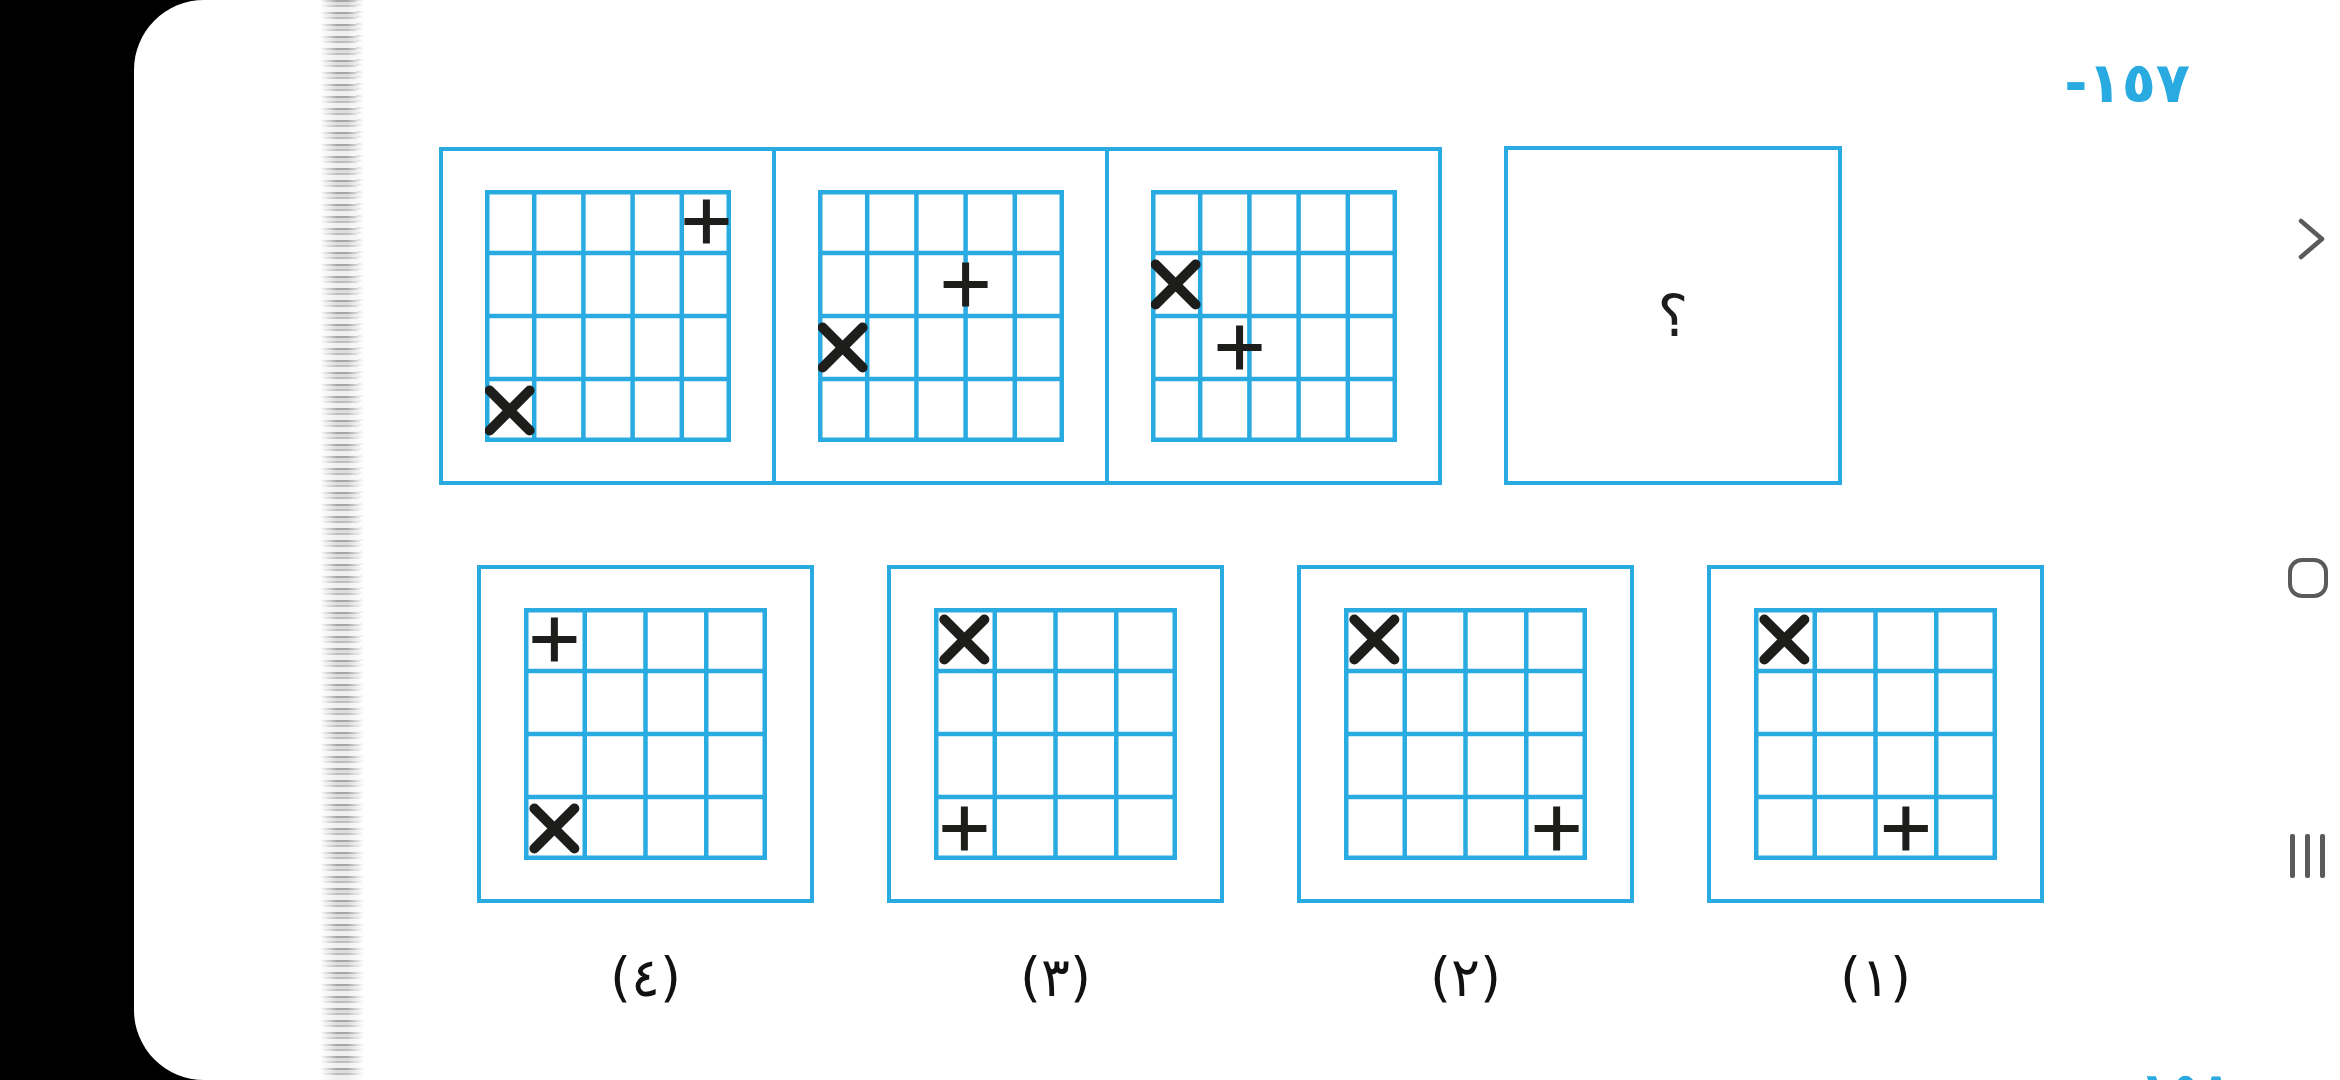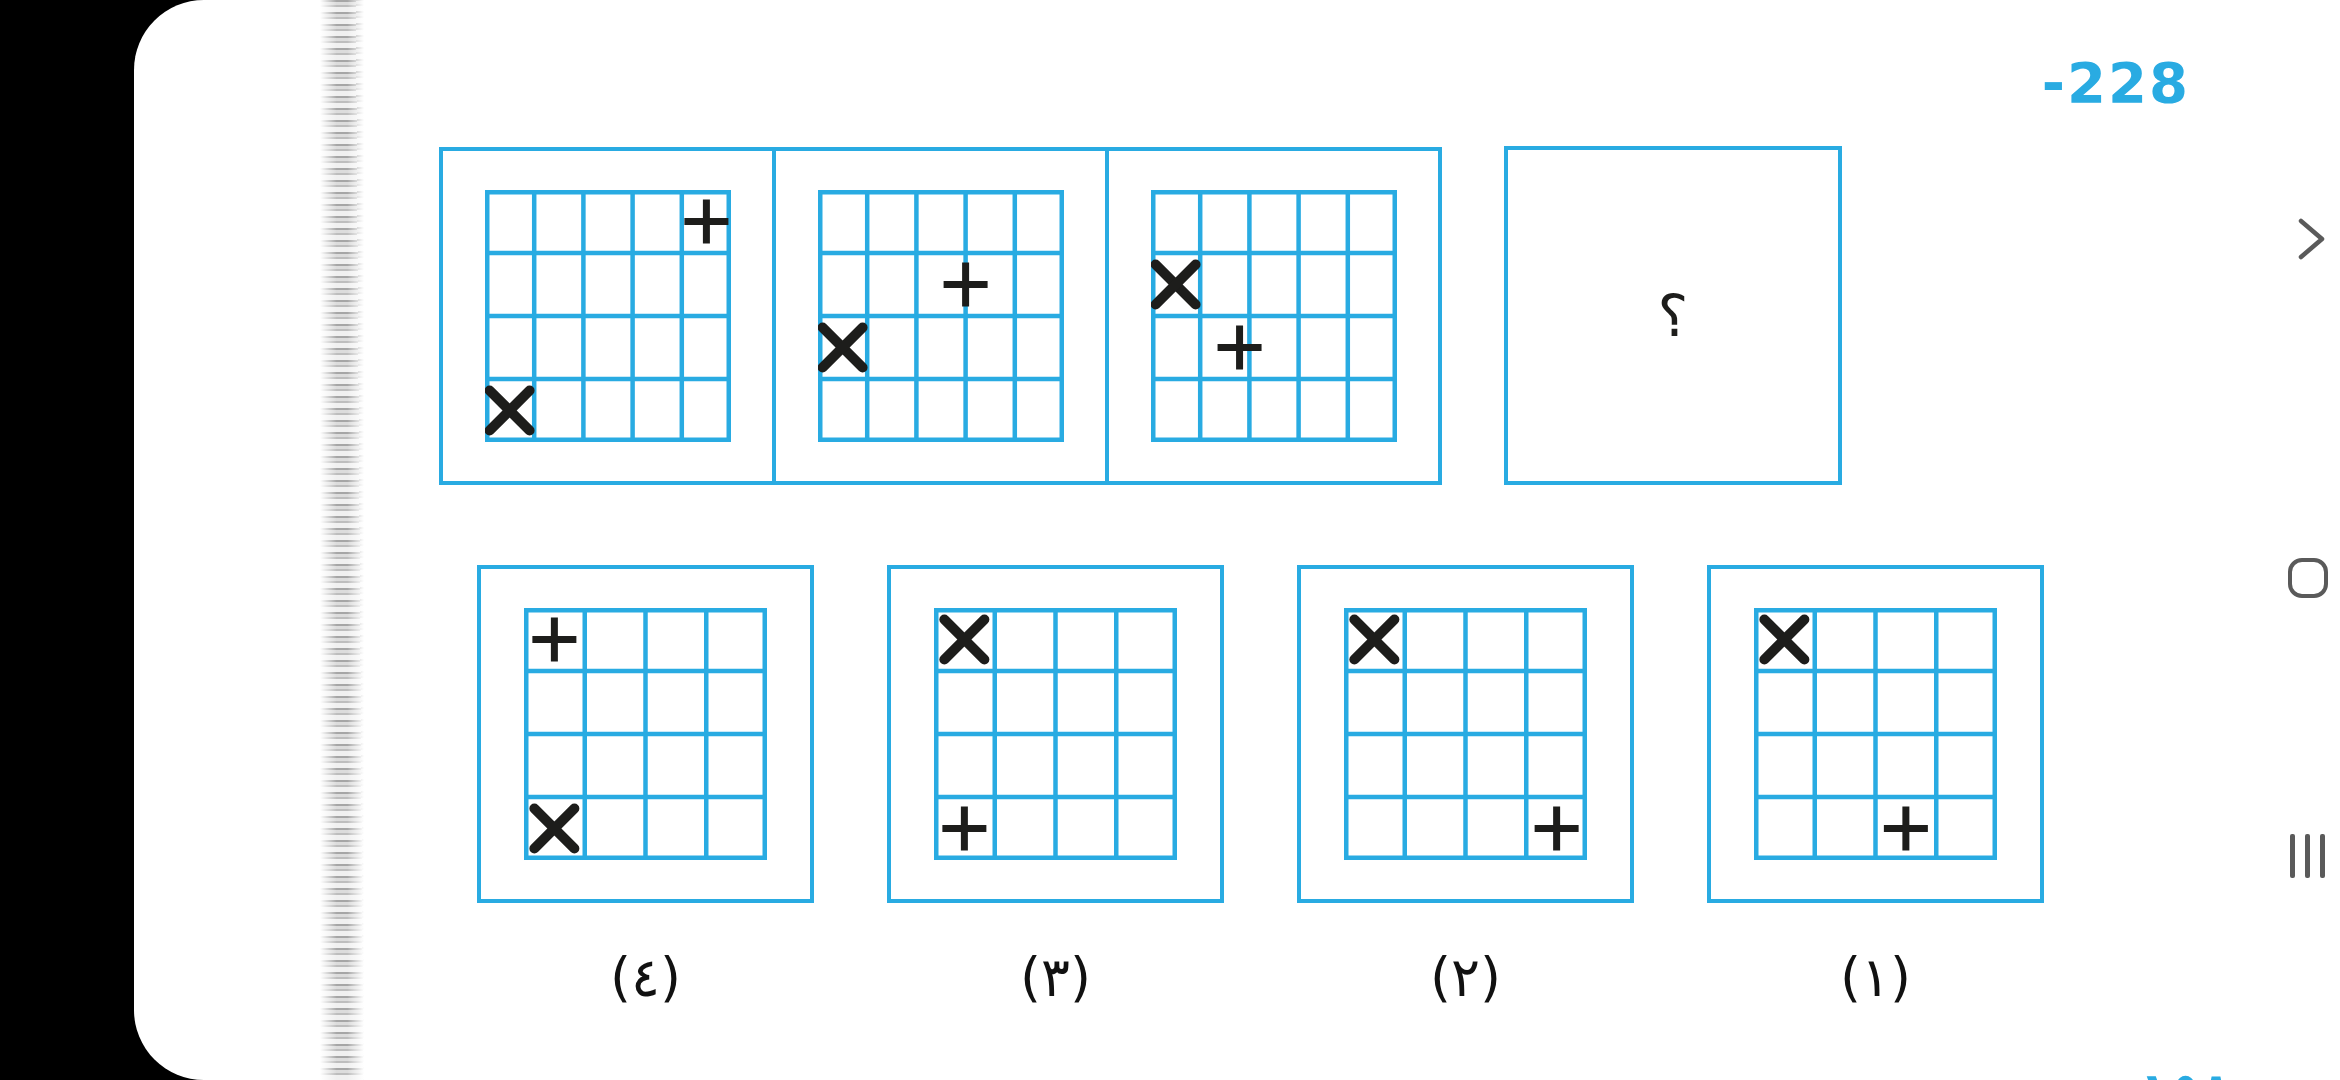--- a/index.html
+++ b/index.html
@@ -53,21 +53,21 @@
 </style>
 </head>
 <body>
 
 <div class="bezel"></div>
 
 <div class="page">
 
   <div class="gutter"></div>
 
-  <div class="qnum">-228</div>
+  <div class="qnum">-١٥٧</div>
 
   <div class="seq-strip">
     <div class="panel">
       <div class="grid grid-top"><svg width="246" height="252" viewBox="0 0 246 252">
             <rect x="2.25" y="2.25" width="241.5" height="247.5" fill="none" stroke="#29abe2" stroke-width="4.5"></rect>
             <line x1="49.2" y1="2" x2="49.2" y2="250" stroke="#29abe2" stroke-width="4.5"></line>
             <line x1="98.4" y1="2" x2="98.4" y2="250" stroke="#29abe2" stroke-width="4.5"></line>
             <line x1="147.6" y1="2" x2="147.6" y2="250" stroke="#29abe2" stroke-width="4.5"></line>
             <line x1="196.8" y1="2" x2="196.8" y2="250" stroke="#29abe2" stroke-width="4.5"></line>
             <line x1="2" y1="63" x2="244" y2="63" stroke="#29abe2" stroke-width="4.5"></line>

